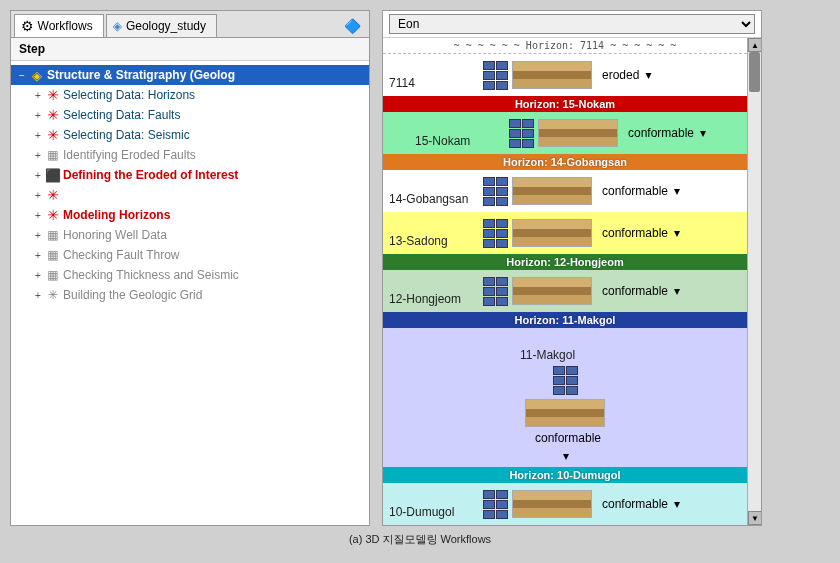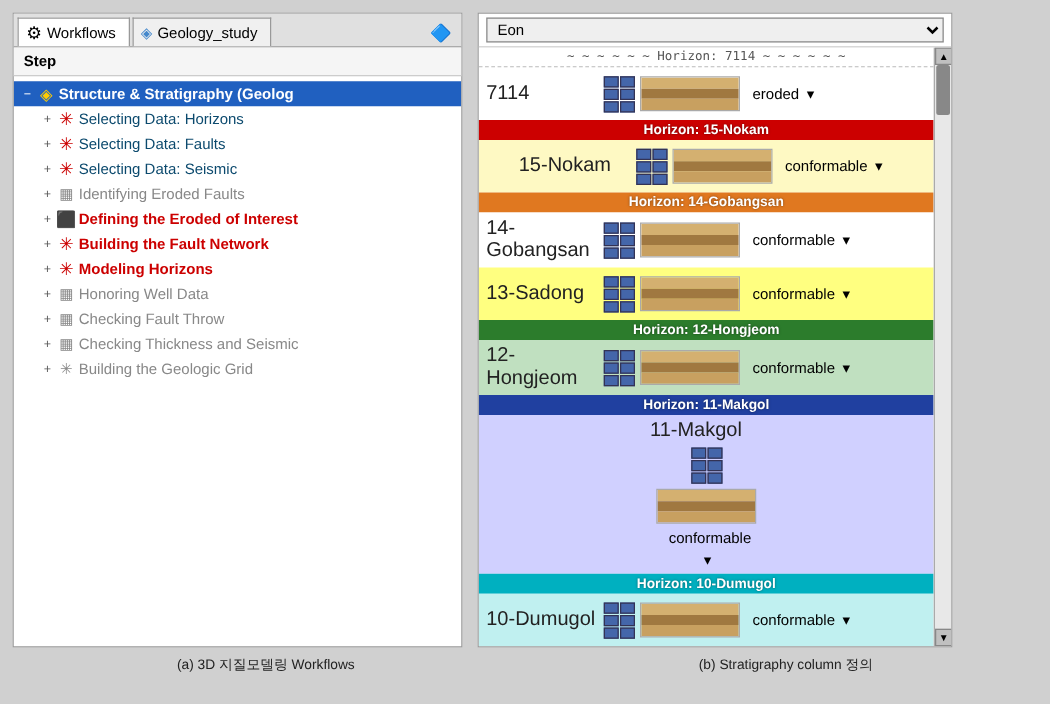--- a/index.html
+++ b/index.html
@@ -159,22 +159,23 @@
     
     .horizon-row {
       display: flex;
       align-items: center;
       padding: 4px 6px;
       gap: 4px;
       min-height: 42px;
     }
     .horizon-name {
       width: 90px;
-      font-size: 16px;
+      font-size: 12px;
       color: #222;
+      margin-top: 16px;
     }
     .horizon-icons {
       display: flex;
       flex-direction: column;
       gap: 1px;
     }
     .small-icon-row {
       display: flex;
       gap: 1px;
     }
@@ -245,21 +246,20 @@
 
       <div class="tree-item item-indent-1">
         <span class="expand-icon">+</span>
         <span class="item-icon" style="color:#cc2200; font-size:13px;">⬛</span>
         <span class="item-label red bold">Defining the Eroded of Interest</span>
       </div>
 
       <div class="tree-item item-indent-1">
         <span class="expand-icon">+</span>
         <span class="item-icon icon-star" style="color:#cc0000;">✳</span>
-        <span class="item-label red bold">Building the Fault Network</span>
       </div>
 
       <div class="tree-item item-indent-1">
         <span class="expand-icon">+</span>
         <span class="item-icon icon-star" style="color:#cc0000;">✳</span>
         <span class="item-label red bold">Modeling Horizons</span>
       </div>
 
       <div class="tree-item item-indent-1">
         <span class="expand-icon">+</span>
@@ -325,21 +325,21 @@
               <div style="position:absolute;top:0;left:0;right:0;height:33%;background:#d4b070;"></div>
               <div style="position:absolute;top:33%;left:0;right:0;height:34%;background:#a07840;"></div>
               <div style="position:absolute;top:67%;left:0;right:0;height:33%;background:#c8a060;"></div>
             </div>
             <span style="margin-left:6px;">eroded</span>
             <span style="margin-left:2px;">▾</span>
           </div>
 
           <div class="horizon-sep" style="background:#cc0000;">Horizon: 15-Nokam</div>
 
-          <div class="horizon-row" style="background:#fef9c3;padding-left:32px;">
+          <div class="horizon-row" style="background:#86efac;padding-left:32px;">
             <span class="horizon-name">15-Nokam</span>
             <div class="horizon-icons">
               <div class="small-icon-row">
                 <div style="width:12px;height:9px;background:#4466aa;border:1px solid #335;"></div>
                 <div style="width:12px;height:9px;background:#4466aa;border:1px solid #335;"></div>
               </div>
               <div class="small-icon-row">
                 <div style="width:12px;height:9px;background:#4466aa;border:1px solid #335;"></div>
                 <div style="width:12px;height:9px;background:#4466aa;border:1px solid #335;"></div>
               </div>
@@ -500,14 +500,13 @@
           <div style="position:absolute;top:0;left:1px;right:1px;height:40px;background:#888;border-radius:2px;"></div>
         </div>
         <div style="width:14px;height:14px;background:#c0c0c0;border:1px solid #888;display:flex;align-items:center;justify-content:center;font-size:8px;">▼</div>
       </div>
     </div>
   </div>
 </div>
 
 <div class="caption-row" style="width:820px;gap:12px;">
   <span>(a) 3D 지질모델링 Workflows</span>
-  <span>(b) Stratigraphy column 정의</span>
 </div>
 
 </body></html>

